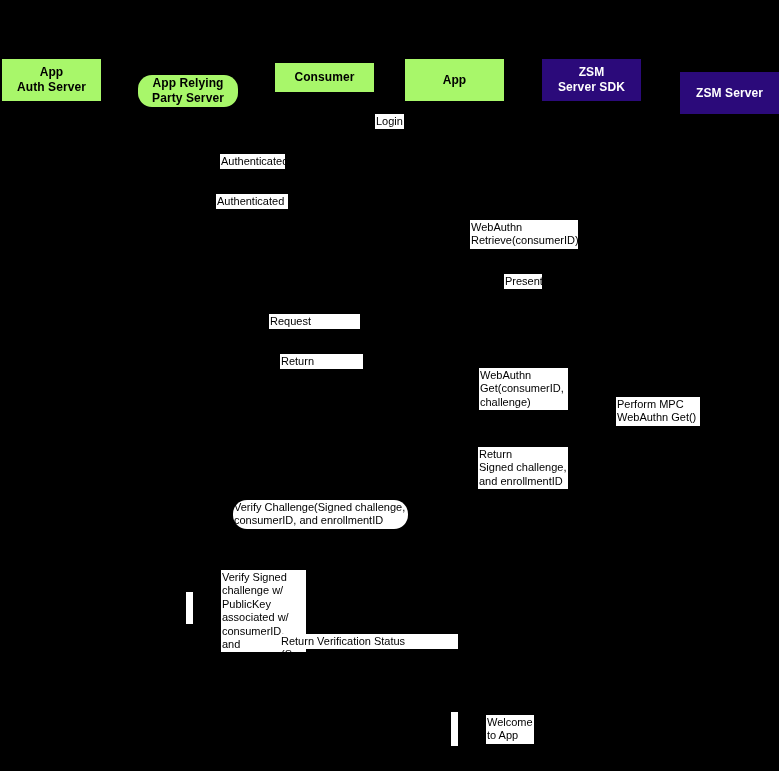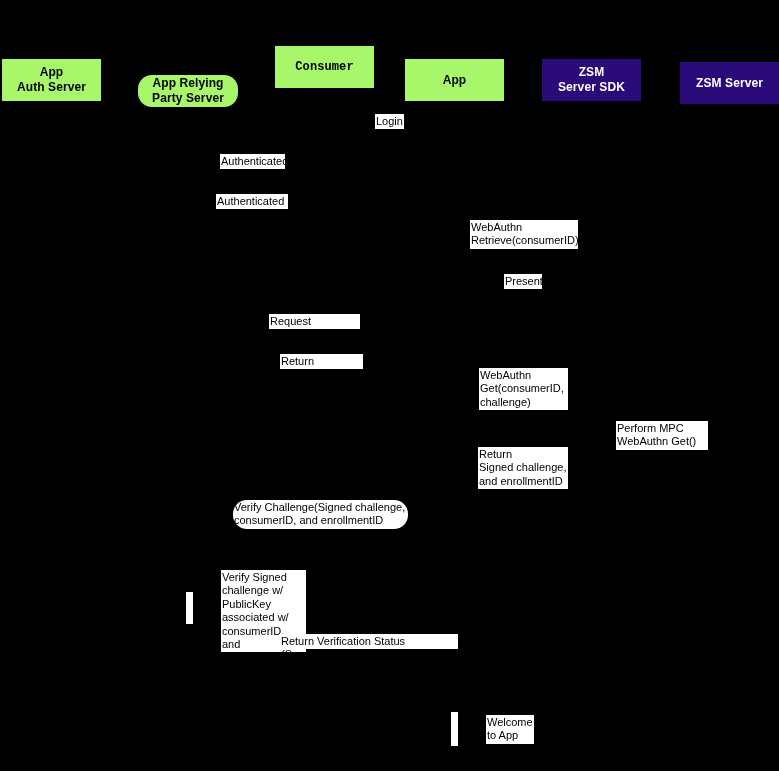--- a/index.html
+++ b/index.html
@@ -64,39 +64,39 @@
 </style>
 </head>
 <body>
 
 <div id="canvas">
   <div id="lifelines-layer">
       <div class="lifeline-box green" style="left: 2px; top: 59px; width: 99px; height: 42px;">App
 Auth Server</div>
       <div class="lifeline-box green" style="left: 138px; top: 75px; width: 100px; height: 32px; border-radius: 14px;">App Relying
 Party Server</div>
-      <div class="lifeline-box green" style="left: 275px; top: 46px; width: 99px; height: 42px; font-family: Liberation Mono, monospace;">Consumer</div>
+      <div class="lifeline-box green" style="left: 275px; top: 63px; width: 99px; height: 29px;">Consumer</div>
       <div class="lifeline-box green" style="left: 405px; top: 59px; width: 99px; height: 42px;">App</div>
       <div class="lifeline-box purple" style="left: 542px; top: 59px; width: 99px; height: 42px;">ZSM
 Server SDK</div>
-      <div class="lifeline-box purple" style="left: 680px; top: 62px; width: 99px; height: 42px;">ZSM Server</div>
+      <div class="lifeline-box purple" style="left: 680px; top: 72px; width: 99px; height: 42px;">ZSM Server</div>
     </div>
   <div id="messages-layer">
       <div class="msg-label" style="left: 375px; top: 114px; width: 29px; height: 15px;">Login</div>
       <div class="msg-label" style="left: 220px; top: 154px; width: 65px; height: 15px;">Authenticated</div>
       <div class="msg-label" style="left: 216px; top: 194px; width: 72px; height: 15px;">Authenticated</div>
       <div class="msg-label" style="left: 470px; top: 220px; width: 108px; height: 29px;">WebAuthn
 Retrieve(consumerID)</div>
       <div class="msg-label" style="left: 504px; top: 274px; width: 38px; height: 15px;">Present</div>
       <div class="msg-label" style="left: 269px; top: 314px; width: 91px; height: 15px;">Request challenge</div>
       <div class="msg-label" style="left: 280px; top: 354px; width: 83px; height: 15px;">Return challenge</div>
       <div class="msg-label" style="left: 479px; top: 368px; width: 89px; height: 42px;">WebAuthn
 Get(consumerID,
 challenge)</div>
-      <div class="msg-label" style="left: 616px; top: 421px; width: 92px; height: 29px;">Perform MPC
+      <div class="msg-label" style="left: 616px; top: 397px; width: 84px; height: 29px;">Perform MPC
 WebAuthn Get()</div>
       <div class="msg-label" style="left: 478px; top: 447px; width: 90px; height: 42px;">Return
 Signed challenge,
 and enrollmentID</div>
       <div class="msg-label" style="left: 233px; top: 500px; width: 175px; height: 29px; border-radius: 14px;">Verify Challenge(Signed challenge,
 consumerID, and enrollmentID</div>
       <div class="msg-label left" style="left: 221px; top: 543px; width: 85px; height: 82px;">Verify Signed
 challenge w/
 PublicKey
 associated w/

